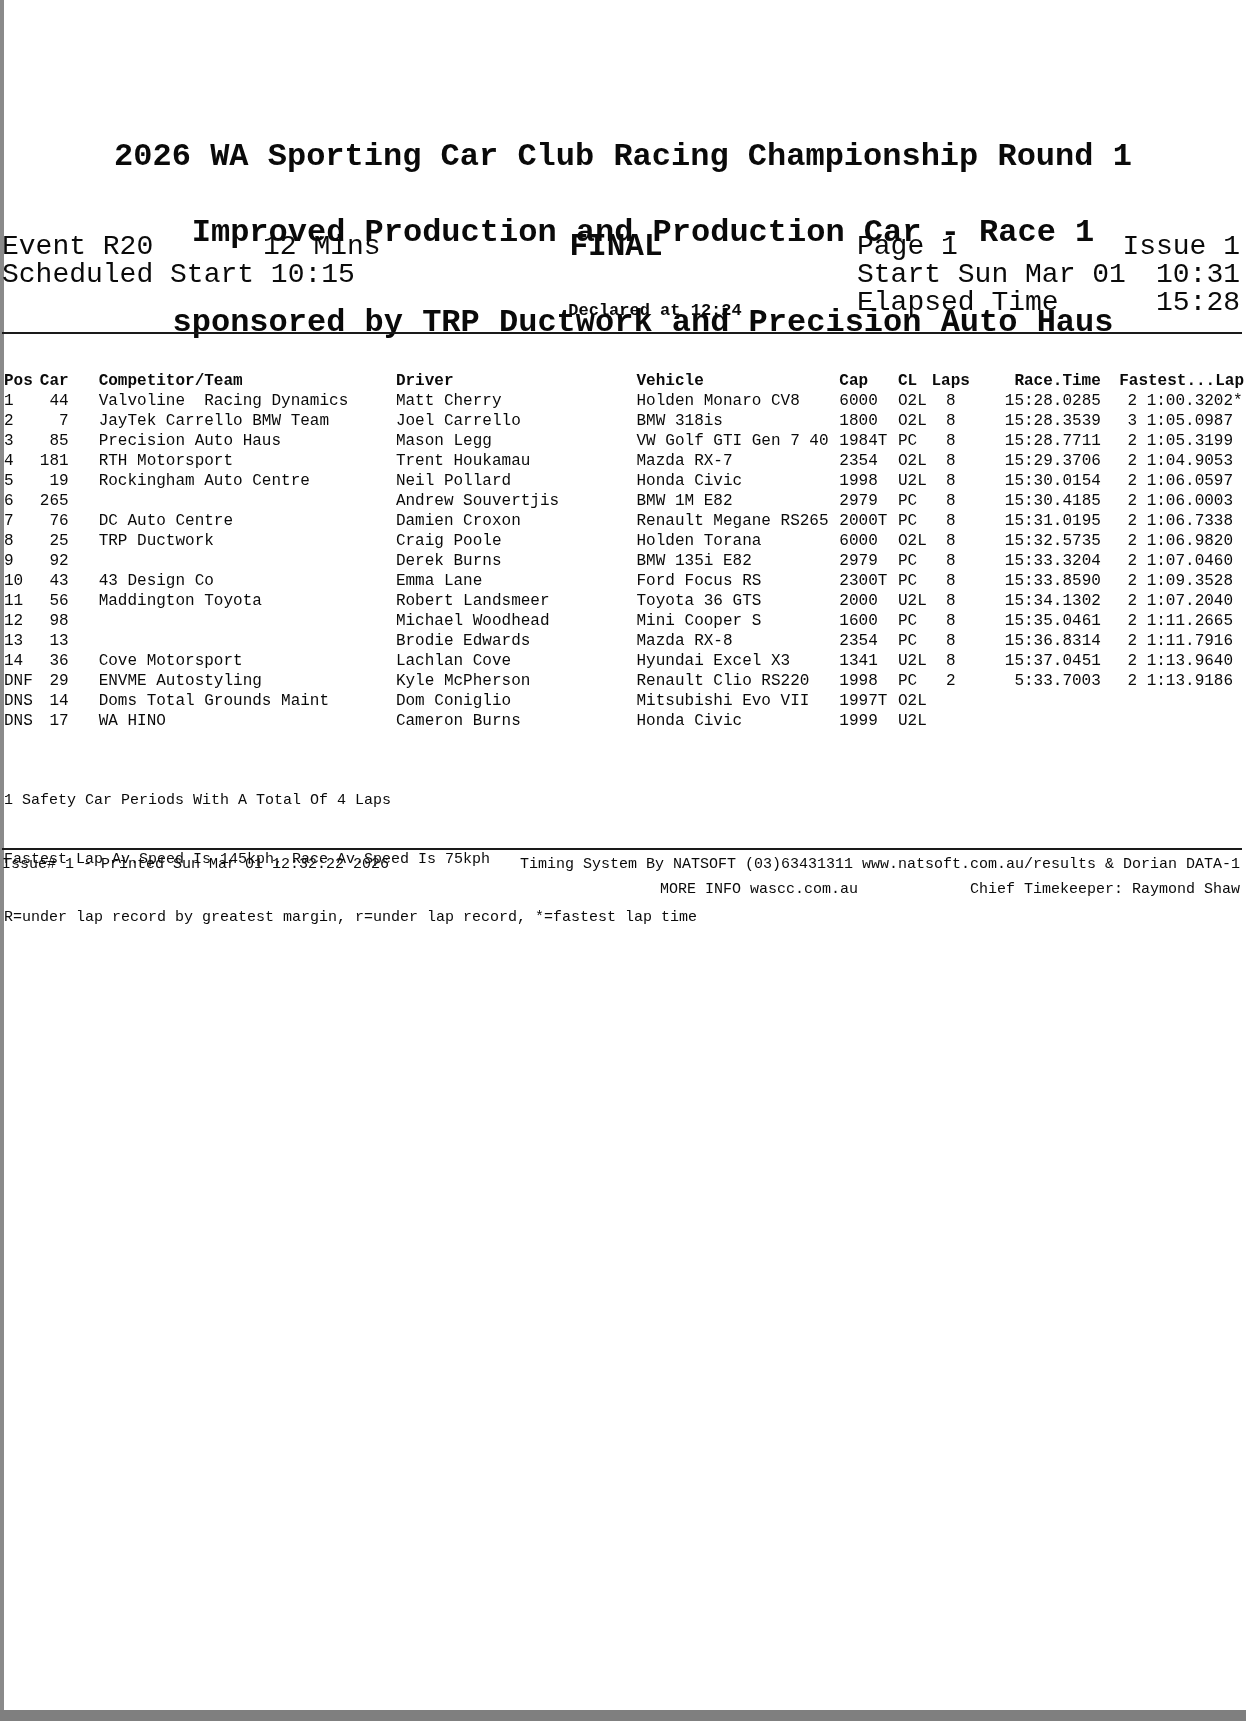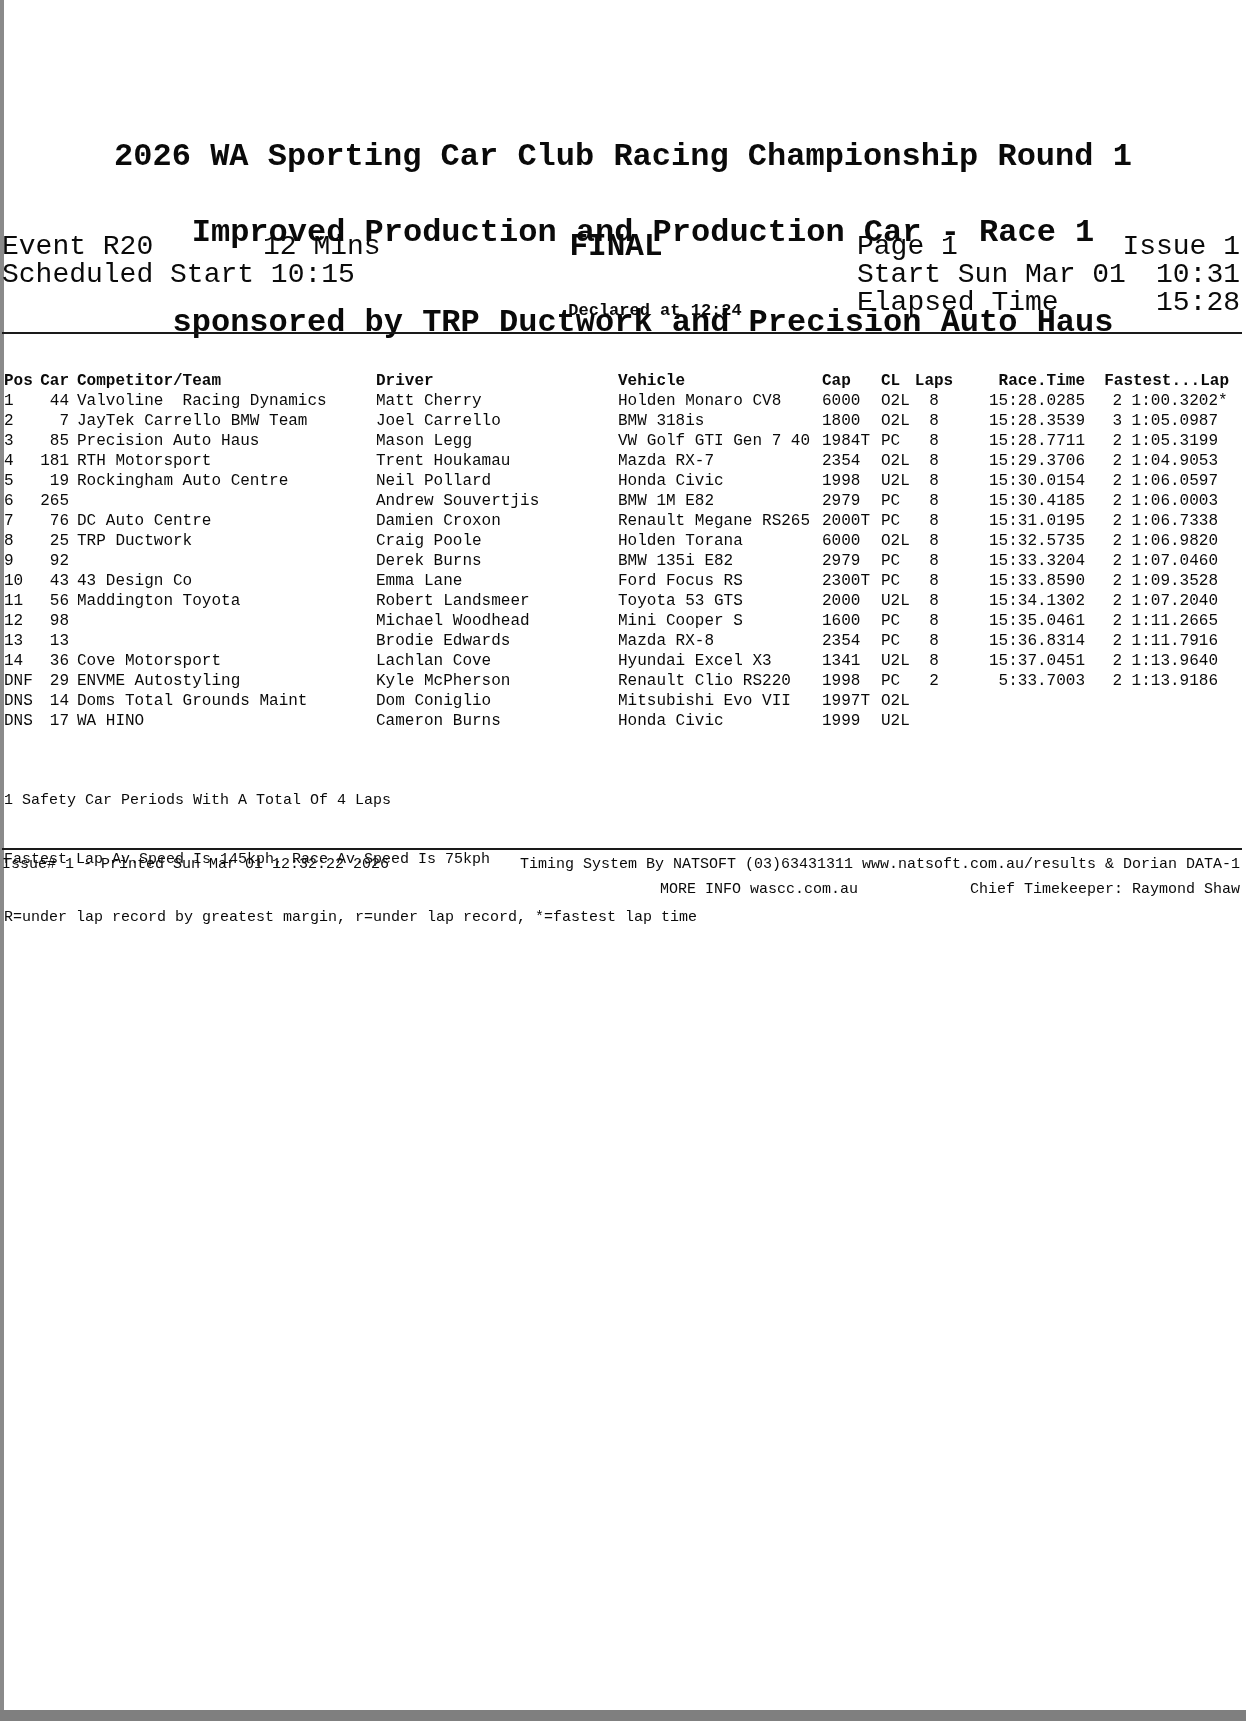--- a/index.html
+++ b/index.html
@@ -26,21 +26,21 @@
   .i-rlab   { left:857px; }
   .i-rval   { right:6px; text-align:right; }
 
   .rule { position:absolute; left:2px; width:1240px; height:2px; background:#1a1a1a; }
 
   .results { position:absolute; left:4px; top:371px; width:1240px; font-size:16px; line-height:20px; }
   .trow { display:flex; white-space:pre; }
   .trow.thead { font-weight:bold; }
   .c-pos     { width:36px; }
   .c-car     { width:29px; text-align:right; }
-  .c-team    { width:299px; margin-left:8px; }
+  .c-team    { width:299px; margin-left:30px; }
   .c-driver  { width:242px; }
   .c-vehicle { width:204px; }
   .c-cap     { width:59px; }
   .c-cl      { width:33px; }
   .c-laps    { width:40px; text-align:center; }
   .c-race    { width:131px; text-align:right; }
   .c-fast    { width:133px; text-align:right; }
   .c-star    { width:11px; text-align:left; }
   .c-fasthead{ width:144px; text-align:right; }
 
@@ -237,21 +237,21 @@
     <span class="c-race">15:33.8590</span>
     <span class="c-fast">2 1:09.3528</span>
     <span class="c-star"></span>
   </div>
 
   <div class="trow">
     <span class="c-pos">11</span>
     <span class="c-car">56</span>
     <span class="c-team">Maddington Toyota</span>
     <span class="c-driver">Robert Landsmeer</span>
-    <span class="c-vehicle">Toyota 53 GTS</span>
+    <span class="c-vehicle">Toyota 36 GTS</span>
     <span class="c-cap">2000</span>
     <span class="c-cl">U2L</span>
     <span class="c-laps">8</span>
     <span class="c-race">15:34.1302</span>
     <span class="c-fast">2 1:07.2040</span>
     <span class="c-star"></span>
   </div>
 
   <div class="trow">
     <span class="c-pos">12</span>

